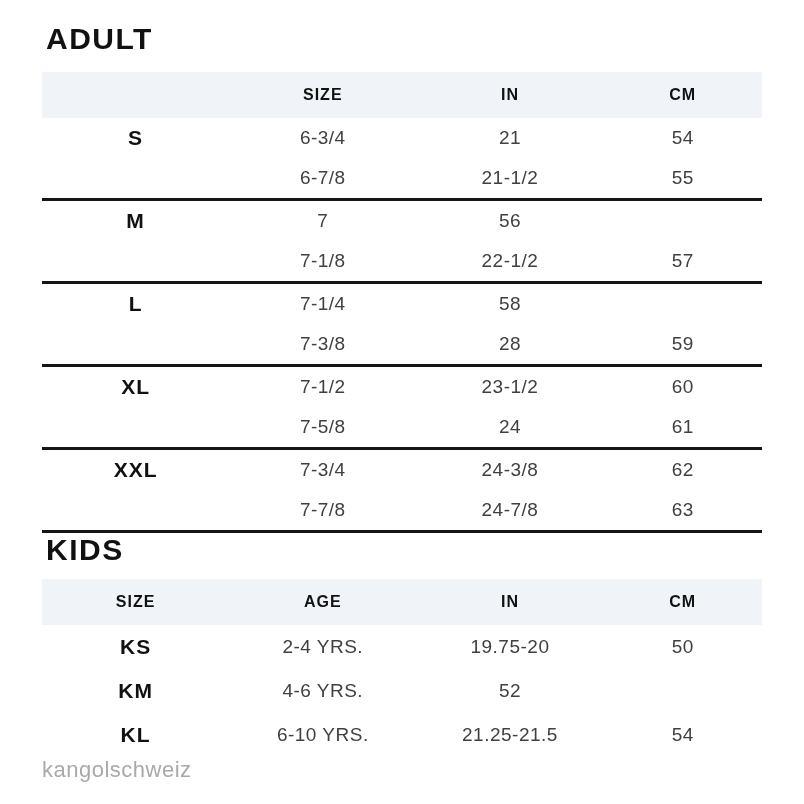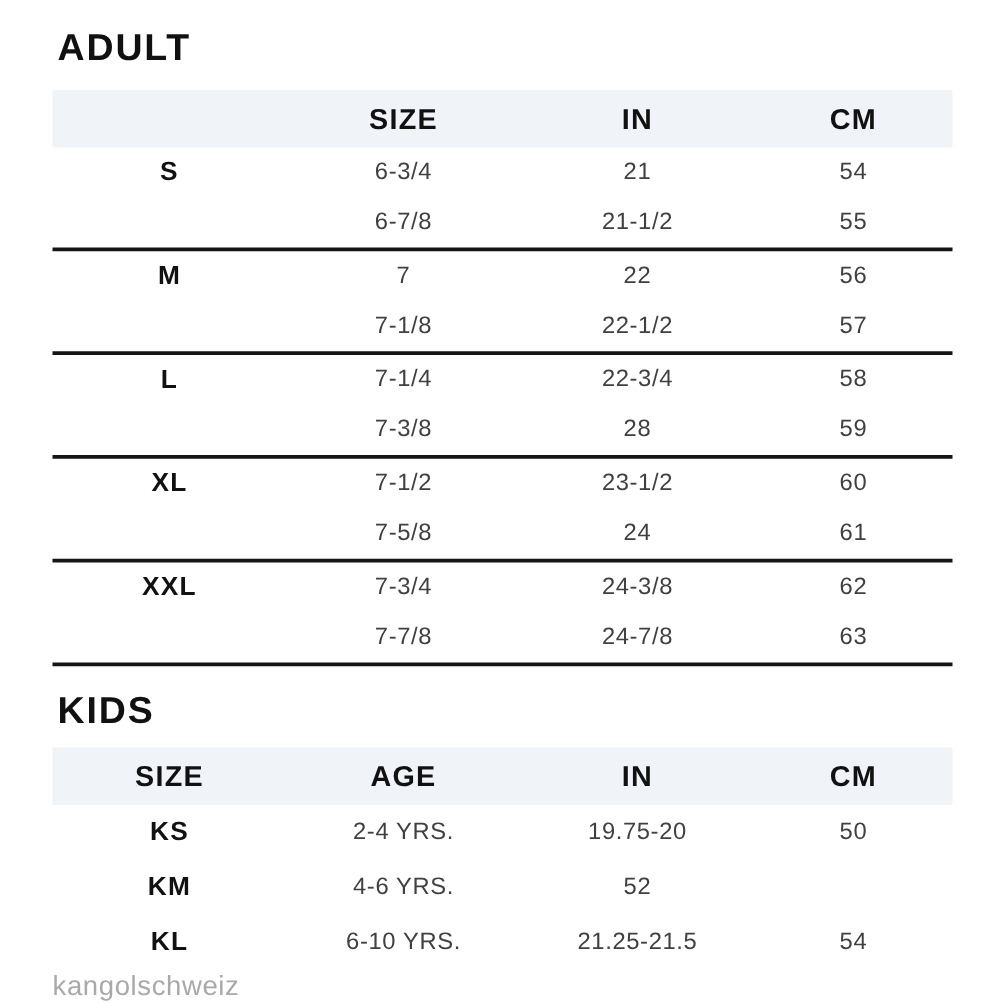--- a/index.html
+++ b/index.html
@@ -15,34 +15,34 @@
   .page{padding:22px 60px 0 42px;width:804px;height:804px;}
 
   .section-title{
     font-size:30px;
     line-height:34px;
     font-weight:800;
     letter-spacing:1.5px;
     color:var(--heading-text);
     margin:0 4px 16px 4px;
   }
-  .section-title.kids{margin-top:19px;margin-bottom:12px;}
+  .section-title.kids{margin-bottom:12px;}
 
   .table{width:720px;}
   .thead{
     display:grid;
     grid-template-columns:26% 26% 26% 22%;
     align-items:center;
     height:46px;
     background:var(--header-band-bg);
   }
   .hcell{
     text-align:center;
     font-weight:700;
-    font-size:23px;
+    font-size:16px;
     letter-spacing:1px;
     color:var(--heading-text);
   }
   .row{
     display:grid;
     grid-template-columns:26% 26% 26% 22%;
     align-items:center;
     height:40px;
   }
   .kids-table .row{height:44px;}
@@ -94,35 +94,33 @@
             <div class="cell label"></div>
             <div class="cell">6-7/8</div>
             <div class="cell">21-1/2</div>
             <div class="cell">55</div>
           </div>
         </div>
         <div class="group">
           <div class="row">
             <div class="cell label">M</div>
             <div class="cell">7</div>
-            <div class="cell">22</div>
             <div class="cell">56</div>
           </div>
           <div class="row">
             <div class="cell label"></div>
             <div class="cell">7-1/8</div>
             <div class="cell">22-1/2</div>
             <div class="cell">57</div>
           </div>
         </div>
         <div class="group">
           <div class="row">
             <div class="cell label">L</div>
             <div class="cell">7-1/4</div>
-            <div class="cell">22-3/4</div>
             <div class="cell">58</div>
           </div>
           <div class="row">
             <div class="cell label"></div>
             <div class="cell">7-3/8</div>
             <div class="cell">28</div>
             <div class="cell">59</div>
           </div>
         </div>
         <div class="group">

